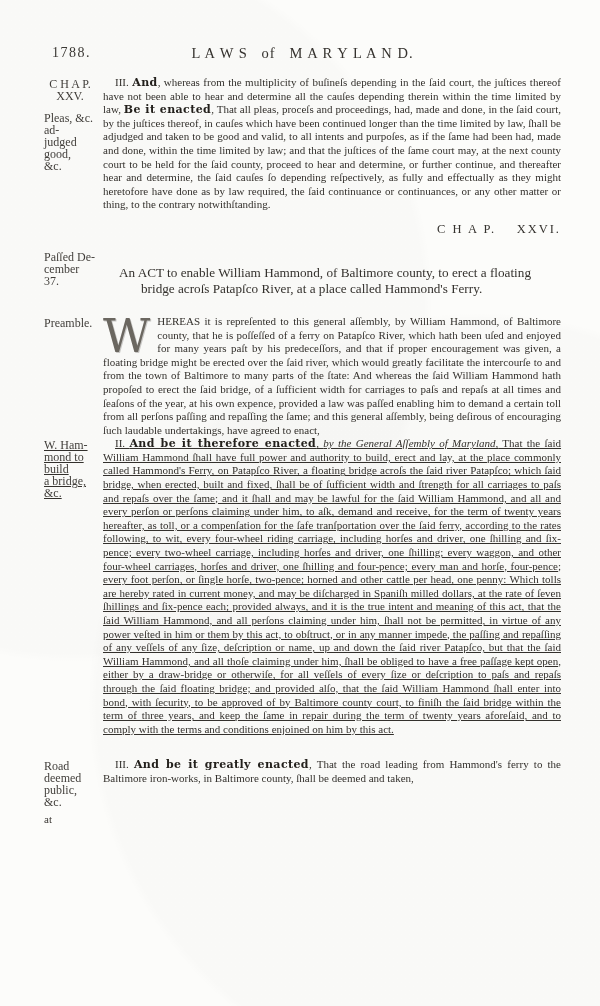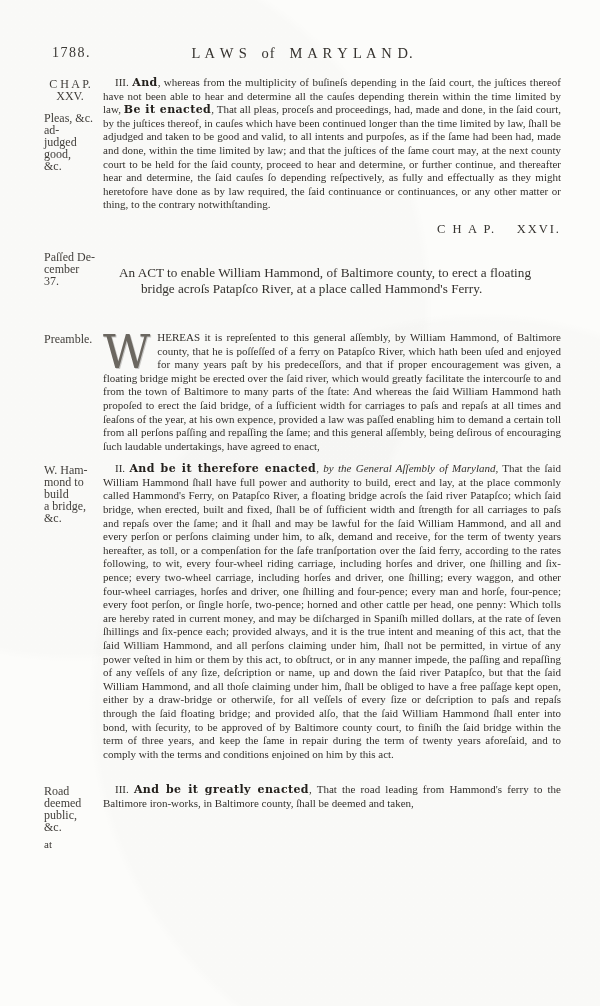--- a/index.html
+++ b/index.html
@@ -38,22 +38,22 @@
   }
   .it{font-style:italic;}
   .chap-heading{
     text-align:right;font-size:12.5px;letter-spacing:2px;
     color:#35322e;margin:10px 0 12px 0;white-space:pre;
   }
   .act-title{
     margin:16px;font-size:13.2px;line-height:16px;color:#33302c;
     padding-left:22px;text-indent:-22px;text-align:left;
   }
-  .block-gap-sm{margin-top:18px;}
-  .block-gap-md{margin-top:9px;}
+  .block-gap-sm{margin-top:2px;}
+  .block-gap-md{text-decoration:underline;}
   .block-gap-lg{margin-top:22px;}
   .dropcap{
     float:left;font-size:46px;line-height:38px;
     padding:2px 7px 0 0;color:#6b6760;
     text-shadow:1px 1px 0 rgba(60,56,50,0.25);
     font-family:"DejaVu Serif",serif;
   }
   .catchword-row{padding-right:72px;margin-top:5px;font-size:11px;color:#3a3733;}
 </style>
 </head>

